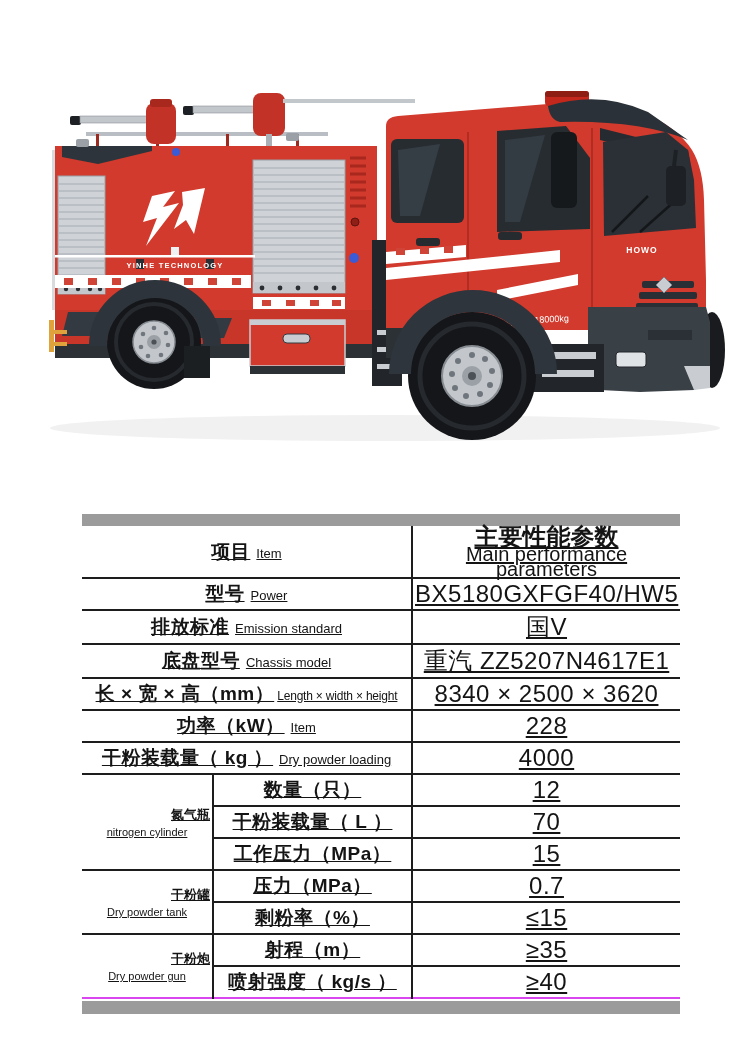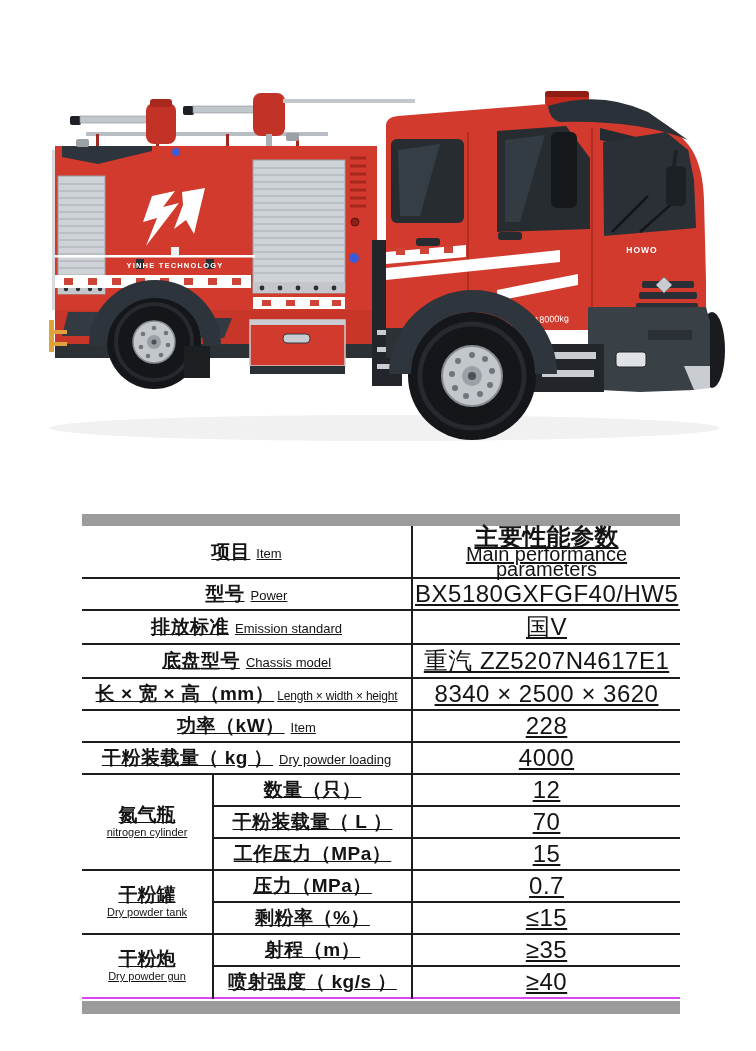--- a/index.html
+++ b/index.html
@@ -13,21 +13,21 @@
   table.params{border-collapse:collapse;table-layout:fixed;width:598px;border-bottom:2px solid #d946ef;text-decoration:underline;}
   table.params td{padding:0 2px;text-align:center;vertical-align:middle;border-top:2px solid #1d1d1d;}
   tr.head td{border-top:none;height:44px;}
   tr.r td{height:30px;}
   td.vline{border-left:2px solid #1d1d1d;}
   .zh{font-weight:700;font-size:19px;letter-spacing:0.5px;}
   .en{font-size:13px;margin-left:6px;white-space:nowrap;}
   .en.sm{font-size:12px;margin-left:3px;letter-spacing:-0.2px;text-align:right;}
   .hzh{font-weight:700;font-size:24px;line-height:21px;}
   .hen{font-size:20px;line-height:15px;}
-  .gzh{font-weight:700;font-size:19px;line-height:21px;}
+  .gzh{font-weight:700;font-size:13px;line-height:21px;text-align:right;}
   .gen{font-size:11px;line-height:15px;}
   .val{font-size:24px;letter-spacing:0.5px;}
   td.lab{white-space:nowrap;}
 </style>
 </head>
 <body>
 
 <div class="sheet">
 
   <div class="truck-wrap">

